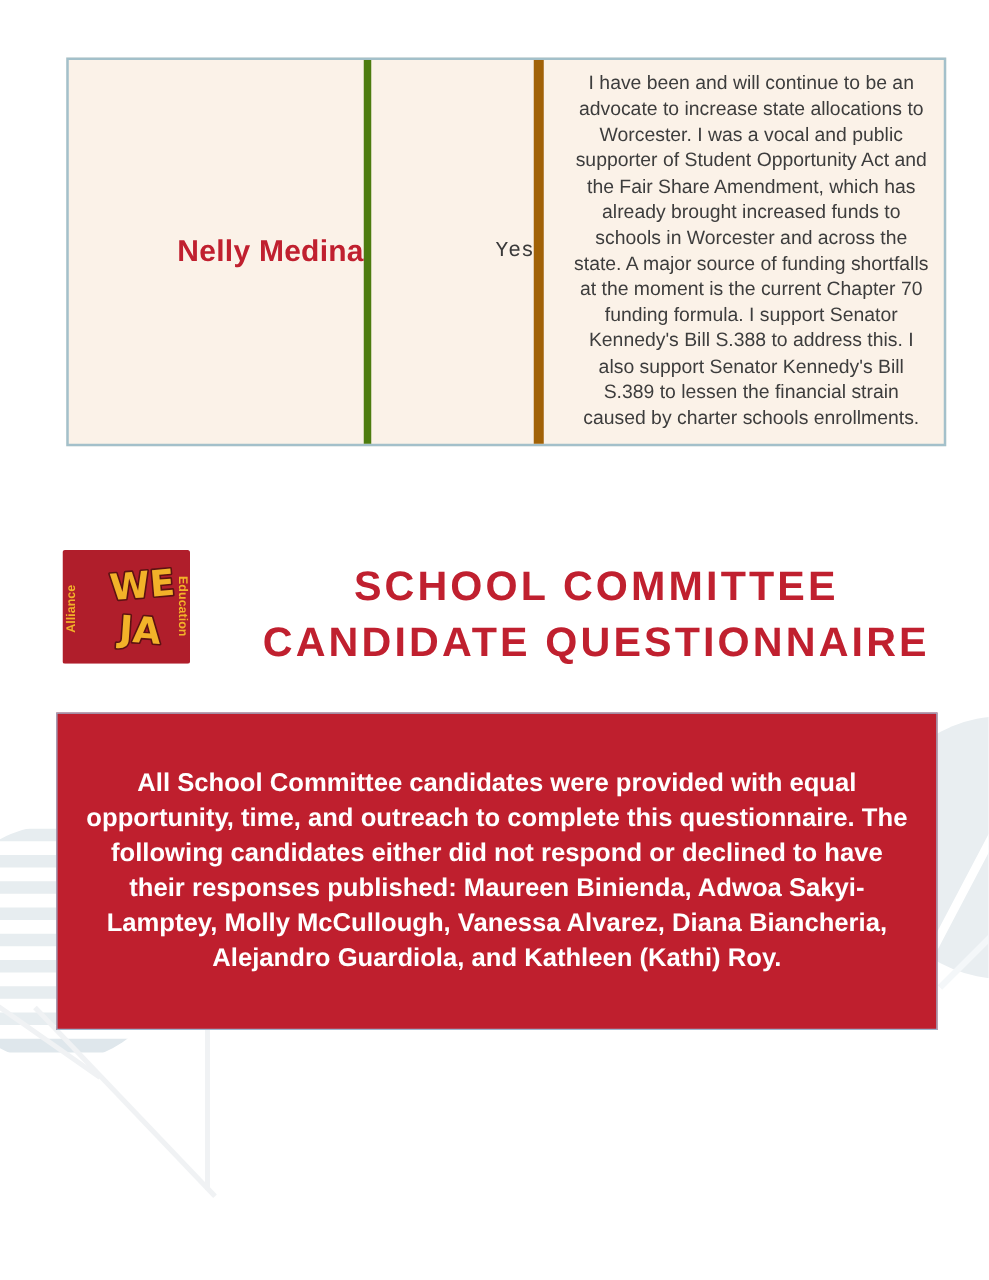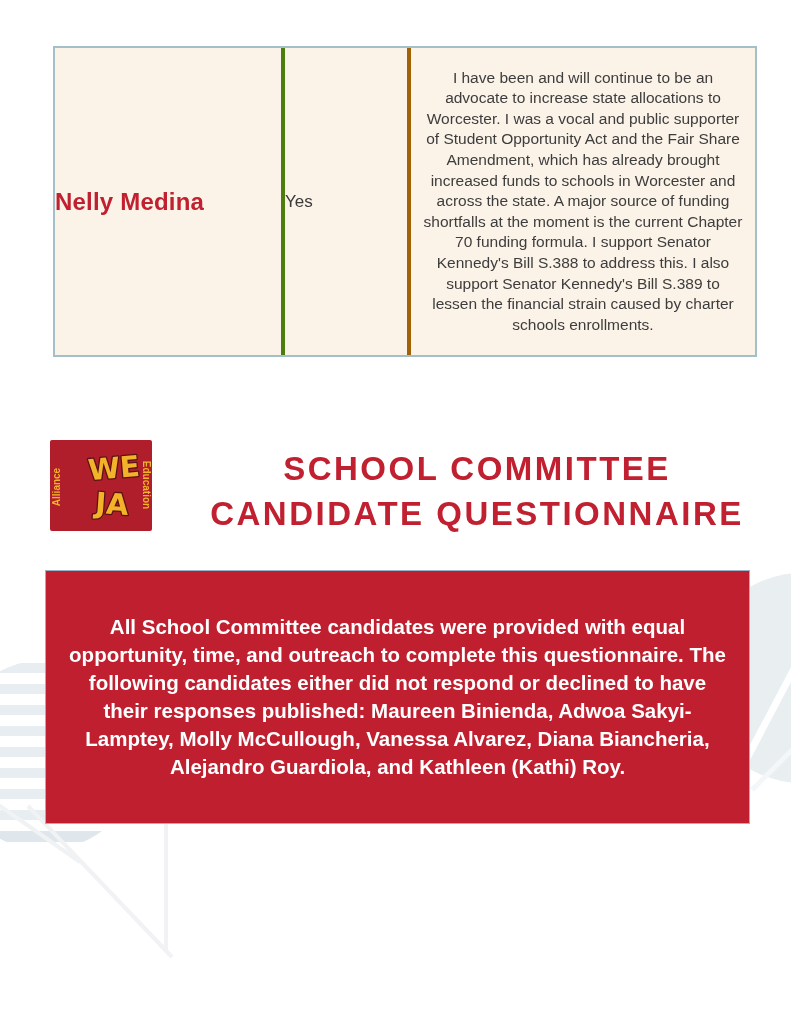--- a/index.html
+++ b/index.html
@@ -31,35 +31,37 @@
     width: 704px;
     height: 311px;
     background: #fbf2e8;
     border: 2px solid #a3c0ca;
     display: flex;
     z-index: 3;
   }
   .cell {
     display: flex;
     align-items: center;
-    justify-content: flex-start;
+    justify-content: flex-end;
+    margin-left: 12px;
   }
   .cell-name {
     flex: 0 0 230px;
-    border-right: 4px solid #4d7c0f;
+    border-right: 6px solid #4d7c0f;
   }
   .cell-name .name-text {
     font-size: 24px;
     font-weight: bold;
     color: #c0202f;
     letter-spacing: 0.2px;
   }
   .cell-answer {
     flex: 0 0 126px;
-    border-right: 4px solid #a16207;
+    border-right: 8px solid #a16207;
+    font-family: Liberation Mono, monospace;
   }
   .cell-answer .answer-text {
     font-size: 17px;
     color: #3a3a3a;
   }
   .cell-response {
     flex: 1 1 auto;
     padding: 9px 11px;
   }
   .cell-response .response-text {

